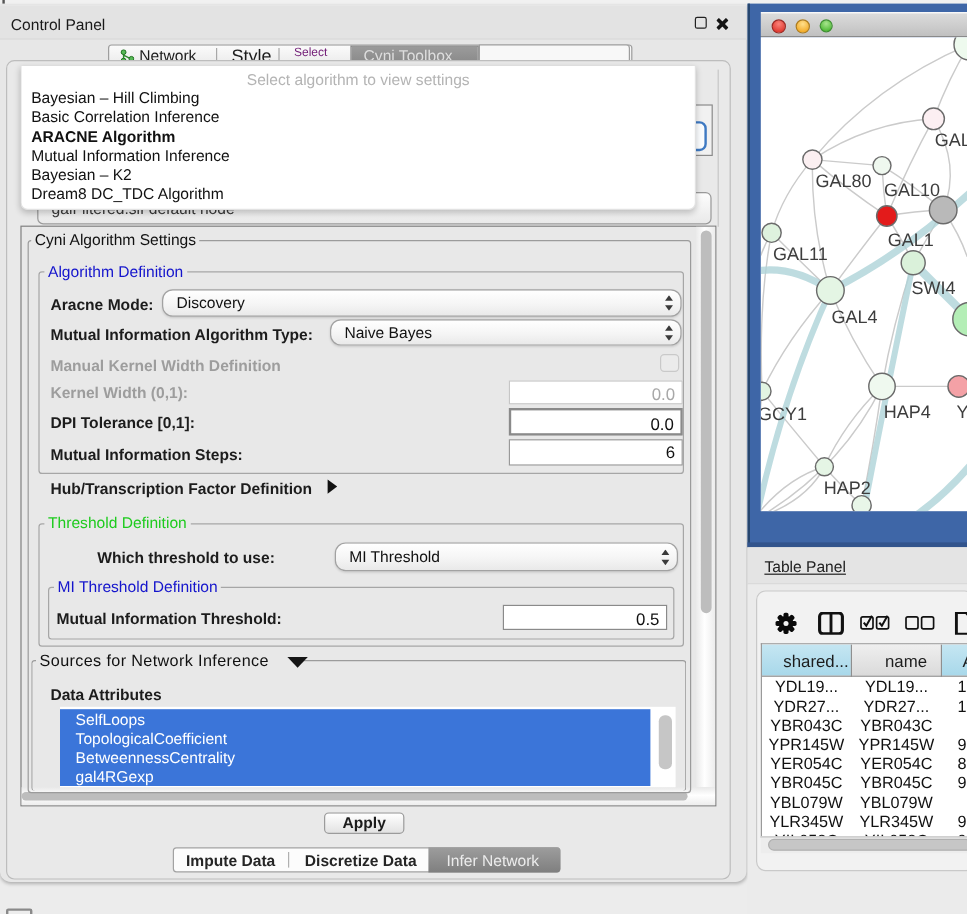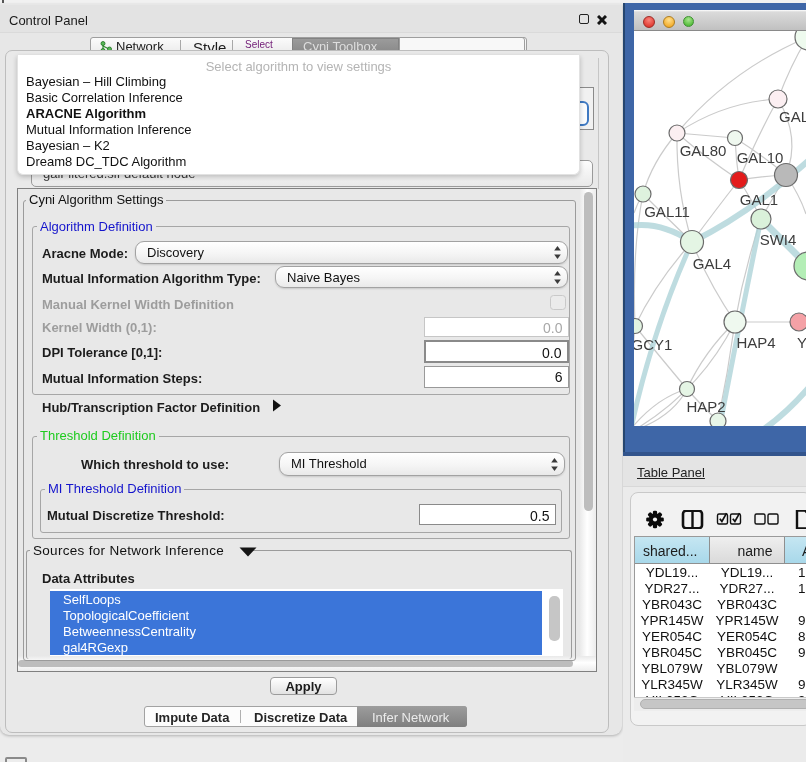--- a/index.html
+++ b/index.html
@@ -136,21 +136,21 @@
       <svg width="7" height="13" viewBox="0 0 7 13">
         <path d="M3.5,0 L6.8,4.6 L0.2,4.6 Z" fill="#3a3a3a"></path>
         <path d="M3.5,13 L6.8,8.4 L0.2,8.4 Z" fill="#3a3a3a"></path>
       </svg>
     </span>
   </div>
 
 <div class="abs" style="left:40px;top:489px;width:520px;height:42px;border:1px solid #a6a6a6;border-radius:3px;"></div>
 <div class="glabel" style="left:45px;top:482px;color:#1414cc;">MI Threshold Definition</div>
 
-<div class="abs b13" style="left:47px;top:508px;">Mutual Discretize Threshold:</div>
+<div class="abs b13" style="left:47px;top:508px;">Mutual Information Threshold:</div>
 <div class="field" style="left:419px;top:504px;width:137px;height:21px;border:1px solid #8a8a8a;box-sizing:border-box;">
     <span>0.5</span>
   </div>
 
 <div class="abs" style="left:26px;top:550px;width:544px;height:108px;border:1px solid #9b9b9b;border-radius:3px;border-bottom:none;"></div>
 <div class="glabel" style="left:30px;top:544px;color:#111;font-size:13.5px;letter-spacing:0.3px;">Sources for Network Inference&nbsp;&nbsp;&nbsp;&nbsp;&nbsp;&nbsp;</div>
 <div class="abs" style="left:239px;top:547px;width:18px;height:10px;z-index:3;">
     <svg width="18" height="10" viewBox="0 0 18 10">
       <path d="M0.5,0.5 L17.5,0.5 L9,9.5 Z" fill="#151515"></path>
     </svg>
@@ -302,21 +302,21 @@
   </g>
 
   <path d="M151,0.5 h8 l5,5 v13 h-13 z" fill="none" stroke="#111" stroke-width="2.4"></path>
 </svg>
 </div>
 
 <div class="abs" style="left:634px;top:536px;width:172px;height:162px;background:#fff;border:1px solid #9a9a9a;border-right:none;box-sizing:border-box;overflow:hidden;" id="tbl">
   <div class="abs" style="left:0;top:0;width:74px;height:26px;background:linear-gradient(#c5e6f2,#a8d8ea);border-right:1px solid #8f8f8f;border-bottom:1px solid #8f8f8f;"></div>
   <div class="abs" style="left:75px;top:0;width:74px;height:26px;background:linear-gradient(#efefef,#dadada);border-right:1px solid #8f8f8f;border-bottom:1px solid #8f8f8f;"></div>
   <div class="abs" style="left:150px;top:0;width:25px;height:26px;background:linear-gradient(#c5e6f2,#a8d8ea);border-bottom:1px solid #8f8f8f;"></div>
-  <div class="abs" style="left:8px;top:6px;width:74px;text-align:left;font-size:14px;color:#1c1c1c;">shared...</div>
+  <div class="abs" style="left:8px;top:6px;width:74px;text-align:center;font-size:14px;color:#1c1c1c;">shared...</div>
   <div class="abs" style="left:83px;top:6px;width:74px;text-align:center;font-size:14px;color:#1c1c1c;">name</div>
   <div class="abs" style="left:167px;top:6px;font-size:14px;color:#1c1c1c;">A</div>
 
   <div class="abs" style="left:0;top:27.5px;width:74px;text-align:center;font-size:13.5px;line-height:16px;color:#111;">YDL19...<br>YDR27...<br>YBR043C<br>YPR145W<br>YER054C<br>YBR045C<br>YBL079W<br>YLR345W<br>YIL052C</div>
   <div class="abs" style="left:75px;top:27.5px;width:74px;text-align:center;font-size:13.5px;line-height:16px;color:#111;">YDL19...<br>YDR27...<br>YBR043C<br>YPR145W<br>YER054C<br>YBR045C<br>YBL079W<br>YLR345W<br>YIL052C</div>
   <div class="abs" style="left:163px;top:27.5px;width:40px;font-size:13.5px;line-height:16px;color:#111;">13<br>12<br>&nbsp;<br>9.<br>8.<br>9.<br>&nbsp;<br>9.<br>9.</div>
 </div>
 
 <div class="abs" style="left:634px;top:697px;width:172px;height:14px;background:#ededed;border-top:1px solid #c9c9c9;box-sizing:border-box;"></div>
 <div class="abs" style="left:640px;top:699px;width:170px;height:10px;background:#c6c6c6;border:1px solid #b0b0b0;border-radius:5px;box-sizing:border-box;"></div>

